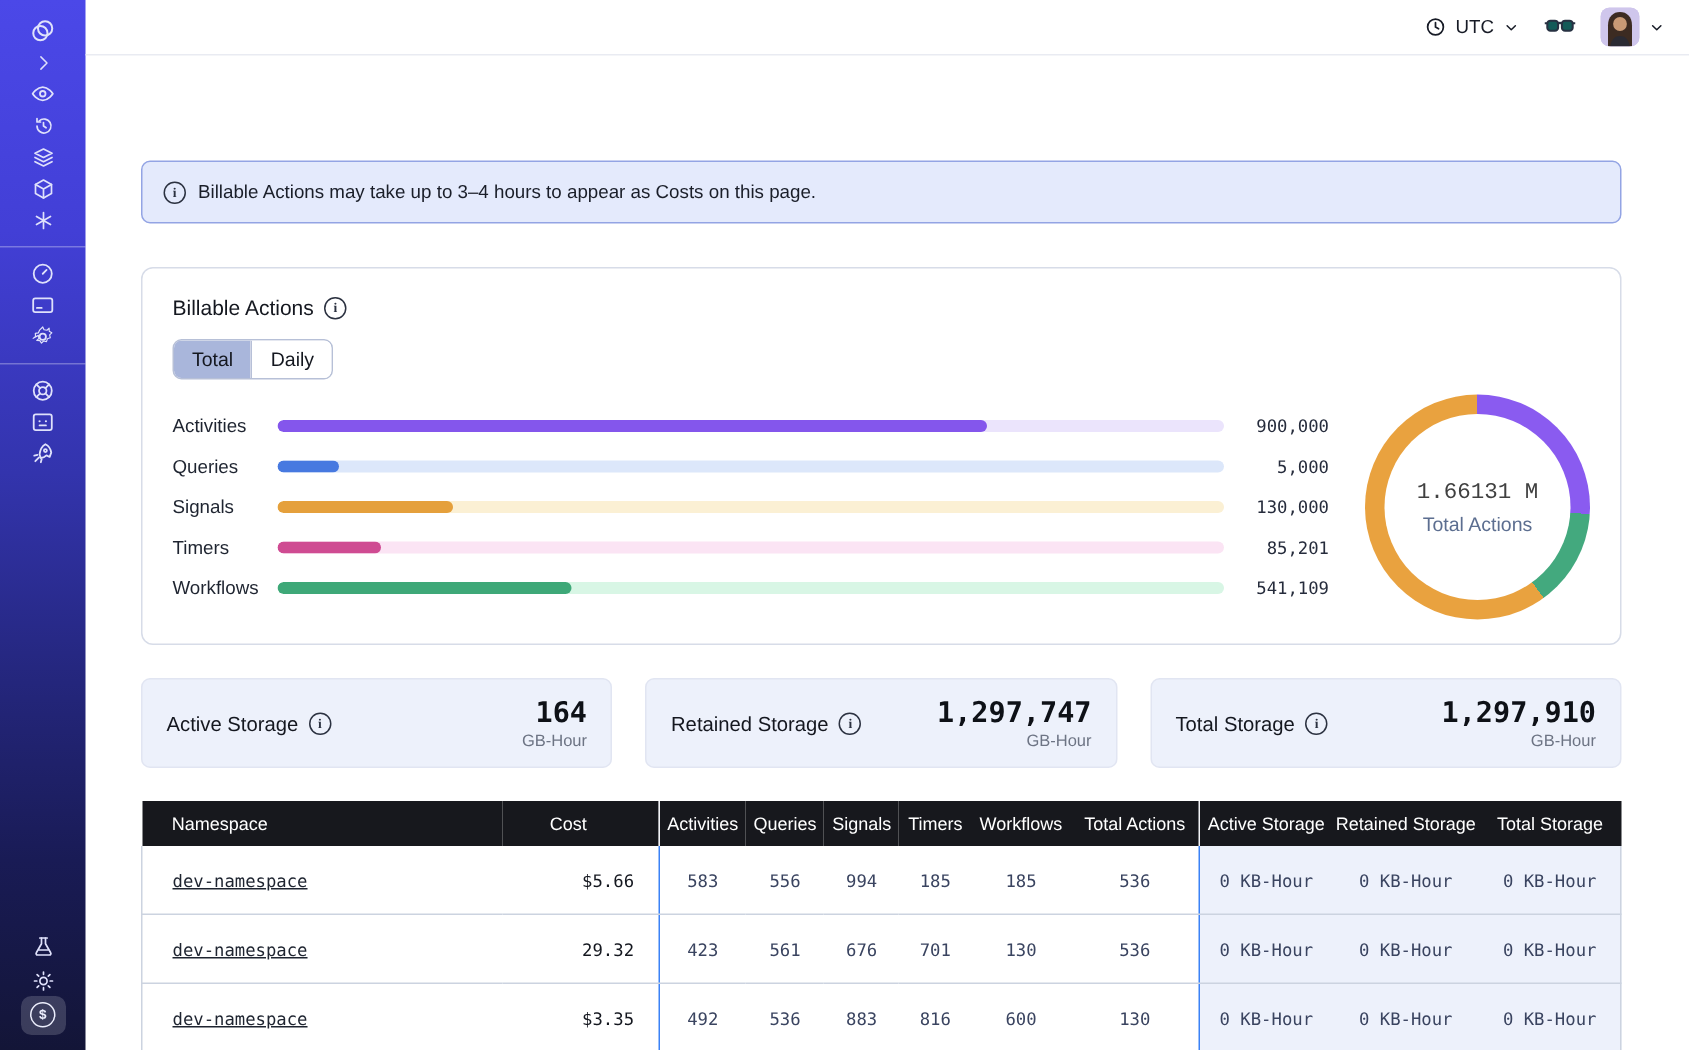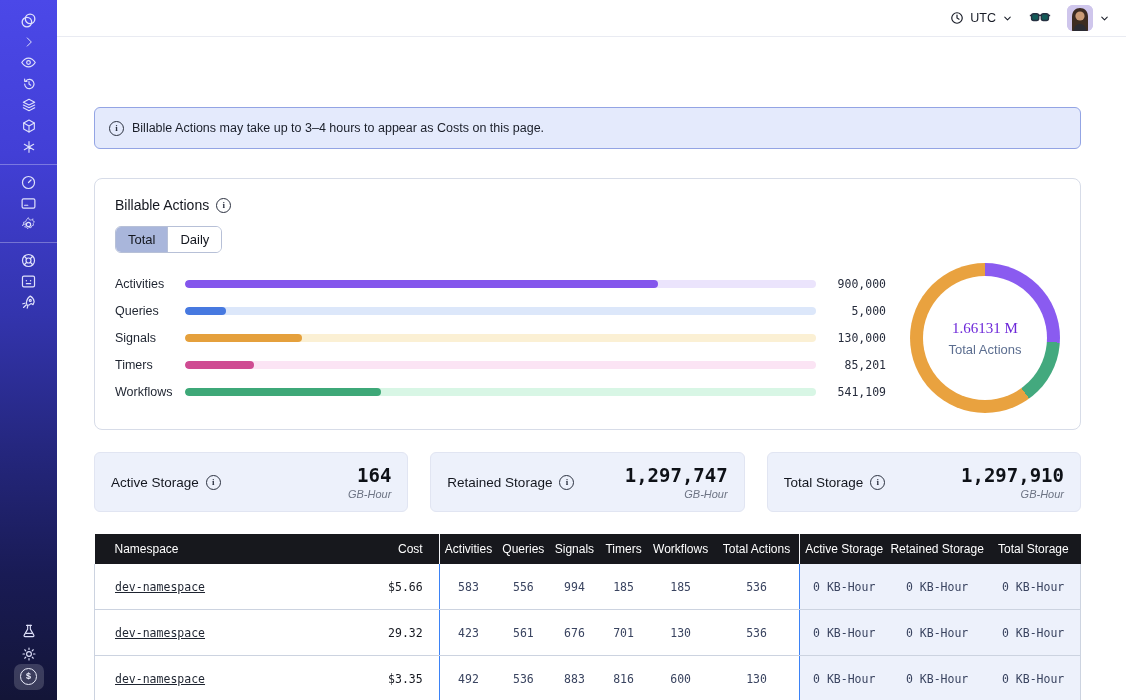--- a/index.html
+++ b/index.html
@@ -59,38 +59,38 @@
   .bar-label{width:70px;flex:0 0 70px;font-size:12.5px;color:#1e2430;}
   .bar-track{flex:1;height:8px;border-radius:4px;overflow:hidden;}
   .bar-fill{height:8px;border-radius:4px;}
   .bar-value{width:70px;flex:0 0 70px;text-align:right;font-family:"DejaVu Sans Mono",monospace;
     font-size:11.5px;color:#262c3c;}
   .donut-box{width:150px;height:150px;flex:0 0 150px;margin-left:24px;position:relative;}
   .donut{width:150px;height:150px;border-radius:50%;position:relative;}
   .donut::after{content:"";position:absolute;inset:13px;background:#fff;border-radius:50%;}
   .donut-center{position:absolute;inset:0;display:flex;flex-direction:column;align-items:center;
     justify-content:center;gap:5px;z-index:1;}
-  .donut-value{font-family:Liberation Serif, serif;font-size:15px;color:#6d28d9;}
+  .donut-value{font-family:Liberation Mono, monospace;font-size:15px;color:#404040;}
   .donut-label{font-size:13px;color:#5c6e90;}
 
   
   .storage-row{display:flex;gap:22px;margin-top:22px;}
   .storage-card{flex:1;background:#edf1fb;border:1px solid #e1e5f2;border-radius:6px;height:58px;
     display:flex;align-items:center;justify-content:space-between;padding:0 16px;}
   .storage-label{font-size:13.5px;color:#14171f;display:flex;align-items:center;gap:7px;}
   .storage-value{text-align:right;}
   .storage-num{font-family:"DejaVu Sans Mono",monospace;font-weight:700;font-size:19px;color:#0e1117;}
-  .storage-unit{font-size:11px;color:#6d7484;margin-top:2px;font-style:italic;}
+  .storage-unit{font-size:11px;color:#6d7484;margin-top:2px;}
 
   
   .table-wrap{margin-top:22px;}
   table{width:100%;border-collapse:collapse;table-layout:fixed;}
   thead th{background:#17181d;color:#fff;font-weight:400;font-size:12px;height:30px;padding:0;}
   th.h-left{text-align:left;padding-left:20px;}
-  th.h-right{text-align:right;padding-right:16px;}
+  th.h-right{text-align:center;padding-right:16px;}
   th.h-div{border-right:1px solid #f2f3f7;}
   td{height:45px;padding:0;font-family:"DejaVu Sans Mono",monospace;font-size:11.5px;color:#3a4460;
     border-bottom:1px solid #ccd3e0;background:#fff;}
   tbody td:first-child{border-left:1px solid #ccd3e0;}
   tbody td:last-child{border-right:1px solid #ccd3e0;}
   td.c-ns{padding-left:20px;}
   td.c-ns a{color:#1e2430;text-decoration:underline;cursor:pointer;}
   td.c-cost{text-align:right;padding-right:16px;color:#14171f;}
   td.c-num{text-align:center;}
   td.c-div{border-right:1px solid #3b82f6;}

